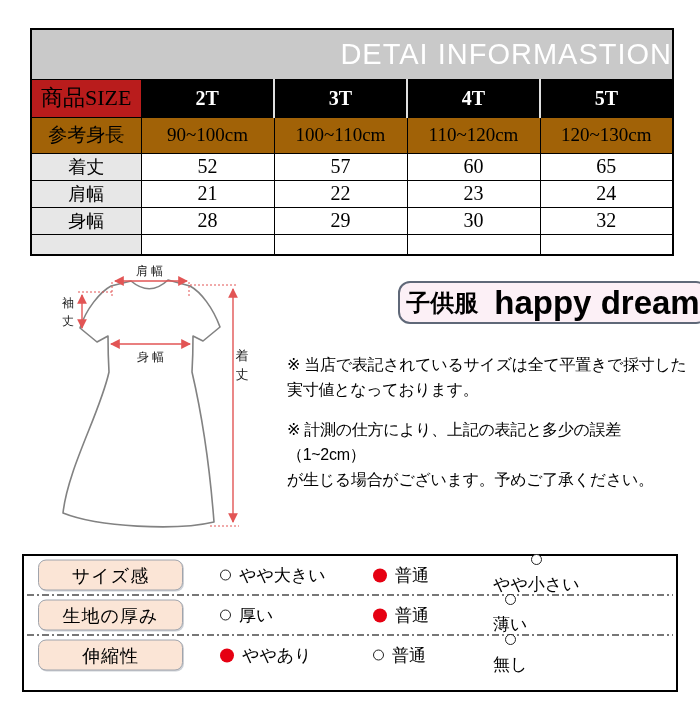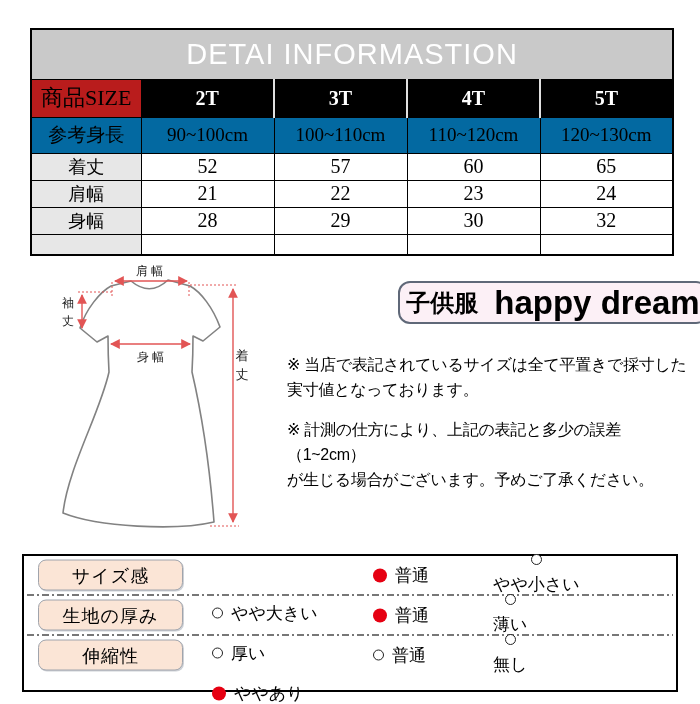--- a/index.html
+++ b/index.html
@@ -6,26 +6,26 @@
   body { background:#fff; font-family:"Liberation Sans","DejaVu Sans",sans-serif; }
   .page { position:relative; width:700px; height:704px; background:#fff; overflow:hidden; }
 
   
   .size-table { position:absolute; left:30px; top:28px; width:642px;
                 border-collapse:collapse; table-layout:fixed; border:2px solid #000; }
   .size-table td { border:1px solid #000; text-align:center; vertical-align:middle;
                    padding:0; overflow:hidden; }
   .serif { font-family:"Liberation Serif","DejaVu Serif",serif; }
   .title-row td { background:#c9c9c9; color:#fff; height:50px; font-size:29px;
-                  letter-spacing:1px; font-weight:normal; }
+                  letter-spacing:1px; font-weight:normal;text-align:right; }
   .size-row td { height:38px; }
   .size-row .corner { background:#b91c1c; font-size:22px; }
   .size-row .black { background:#000; color:#fff; font-weight:bold; font-size:20px; }
   .size-row td:nth-child(n+3) { border-left:2px solid #e0e0e0; }
-  .ref-row td { background:#0369a1; height:36px; font-size:19px; }
+  .ref-row td { background:#a16207; height:36px; font-size:19px; }
   .data-row td { height:27px; font-size:20px; background:#fff; }
   .data-row .lbl { background:#e7e7e7; font-size:18px;font-family:Liberation Serif, serif; }
   .empty-row td { height:21px; background:#fff; }
   .empty-row .lbl { background:#e7e7e7; }
 
   
   .diagram { position:absolute; left:30px; top:260px; width:240px; height:300px; }
   .diagram text { font-family:"Liberation Sans","DejaVu Sans",sans-serif; fill:#1a1a1a; }
 
   
@@ -49,21 +49,21 @@
               background:repeating-linear-gradient(to right,
                 #777 0 7px, transparent 7px 10px, #777 10px 12px, transparent 12px 15px); }
   .attr-label { position:absolute; left:14px; top:50%; transform:translateY(-50%);
                 width:145px; height:31px; background:#fbe5d6;
                 border:1.5px solid #a0a4ac; border-radius:8px;
                 box-shadow:1px 1px 0 #ced1d6;
                 display:flex; align-items:center; justify-content:center;
                 font-size:18px; letter-spacing:1px; color:#000; }
   .opt { position:absolute; top:50%; transform:translateY(-50%);
          display:flex; align-items:center; gap:8px; font-size:17px; color:#000; }
-  .opt.o1 { left:188px;margin-top:38px; } .opt.o2 { left:349px; } .opt.o3 { left:469px;flex-direction:column; }
+  .opt.o1 { left:196px; } .opt.o2 { left:349px; } .opt.o3 { left:469px;flex-direction:column; }
   .radio { width:11px; height:11px; border:1.5px solid #222; border-radius:50%;
            background:#fff; flex:none; }
   .radio.on { width:14px; height:14px; border:none; background:#e60012; }
 </style>
 </head>
 <body>
 
 <div class="page">
 
   <table class="size-table">

